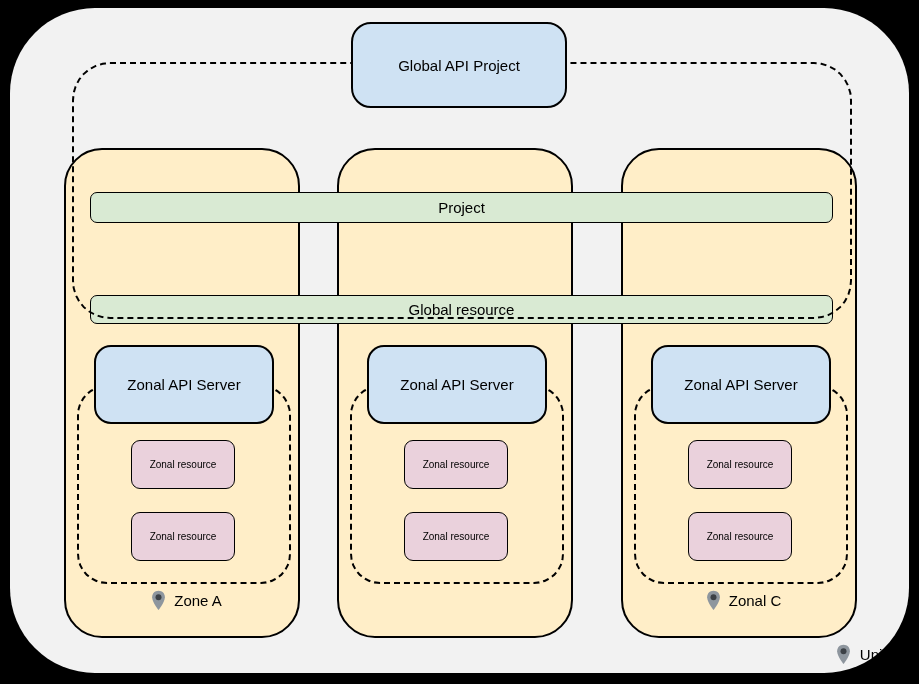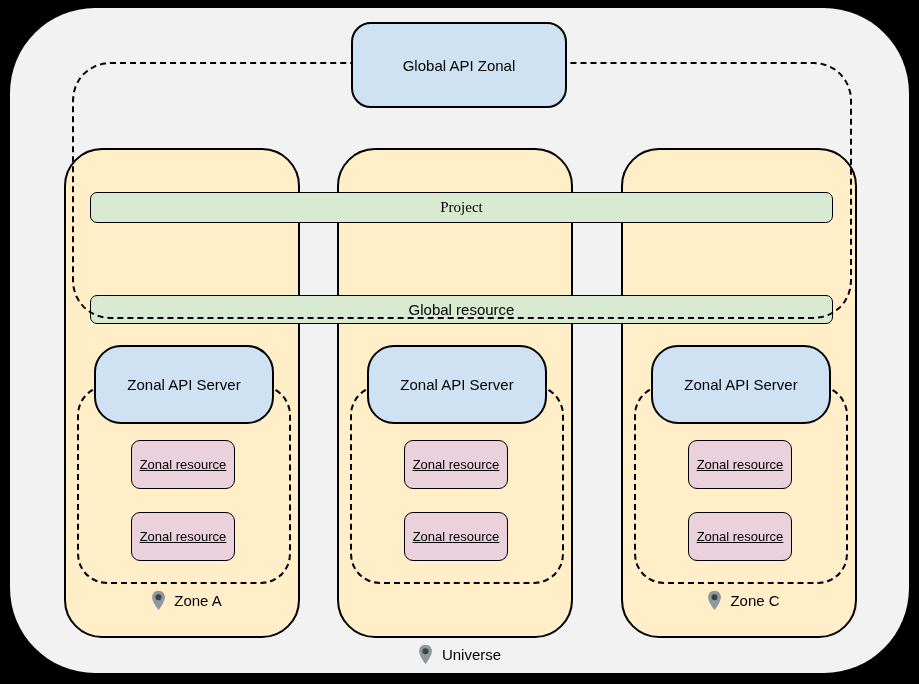--- a/index.html
+++ b/index.html
@@ -49,65 +49,64 @@
   .bar {
     position: absolute; left: 90px;
     width: 741px;
     background: #d9ead3;
     border: 1.5px solid #000;
     border-radius: 7px;
     display: flex; align-items: center; justify-content: center;
     font-size: 15px;
     z-index: 2;
   }
-  .bar-project { top: 192px; height: 29px; font-family: Liberation Serif, serif; }
+  .bar-project { top: 192px; height: 29px; }
   .bar-global-resource { top: 251px; height: 27px; margin-top: 44px; }
   .zonal-api {
     position: absolute; left: 28px; top: 195px;
     width: 176px; height: 75px;
     background: #cfe2f3;
     border: 2px solid #000;
-    border-radius: 27px;
+    border-radius: 17px;
     display: flex; align-items: center; justify-content: center;
     font-size: 15px;
     z-index: 3;
   }
   .zone-dashed {
     position: absolute; left: 11px; top: 235px;
     width: 210px; height: 195px;
     border: 2px dashed #000;
     border-radius: 30px;
     z-index: 1;
   }
   .zres {
     position: absolute; left: 65px;
     width: 102px; height: 47px;
     background: #ead1dc;
     border: 1.5px solid #000;
     border-radius: 9px;
     display: flex; align-items: center; justify-content: center;
     text-align: center;
-    font-size: 13px;
+    font-size: 10px;
     line-height: 1.2;
     z-index: 2;
-    text-decoration: underline;
   }
   .zres-1 { top: 290px; }
   .zres-2 { top: 362px; }
   .zone-label {
     position: absolute; left: 0; right: 0; top: 440px;
     display: flex; align-items: center; justify-content: center;
     gap: 8px;
     font-size: 15px;
     z-index: 2;
     padding-left: 9px;
   }
   .universe-label {
     position: absolute; left: 0; right: 0; top: 644px;
-    display: flex; align-items: center; justify-content: center;
+    display: flex; align-items: center; justify-content: flex-end;
     gap: 9px;
     font-size: 15px;
     z-index: 2;
   }
   .pin { display: block; flex: 0 0 auto; }
 </style>
 </head>
 <body>
 
 <div class="universe-bg"></div>
@@ -154,35 +153,35 @@
     <span>Zonal resource</span>
   </div>
   <div class="zres zres-2">
     <span>Zonal resource</span>
   </div>
   <div class="zone-label">
     <svg class="pin" width="15" height="21" viewBox="0 0 20 28">
       <path d="M10 1 C5 1 1.5 4.8 1.5 9.5 c0 6.5 8.5 17 8.5 17 s8.5 -10.5 8.5 -17 C18.5 4.8 15 1 10 1 z" fill="#8e969e"></path>
       <circle cx="10" cy="9.5" r="4" fill="#3c4146"></circle>
     </svg>
-    <span>Zone C</span>
+    <span>Zonal C</span>
   </div>
 </div>
 
 <div class="bar bar-project">
   <span>Project</span>
 </div>
 <div class="bar bar-global-resource">
   <span>Global resource</span>
 </div>
 
 <div class="dashed-global"></div>
 
 <div class="global-api">
-  <span>Global API Zonal</span>
+  <span>Global API Project</span>
 </div>
 
 <div class="universe-label">
   <svg class="pin" width="15" height="21" viewBox="0 0 20 28">
     <path d="M10 1 C5 1 1.5 4.8 1.5 9.5 c0 6.5 8.5 17 8.5 17 s8.5 -10.5 8.5 -17 C18.5 4.8 15 1 10 1 z" fill="#8e969e"></path>
     <circle cx="10" cy="9.5" r="4" fill="#3c4146"></circle>
   </svg>
   <span>Universe</span>
 </div>
 

